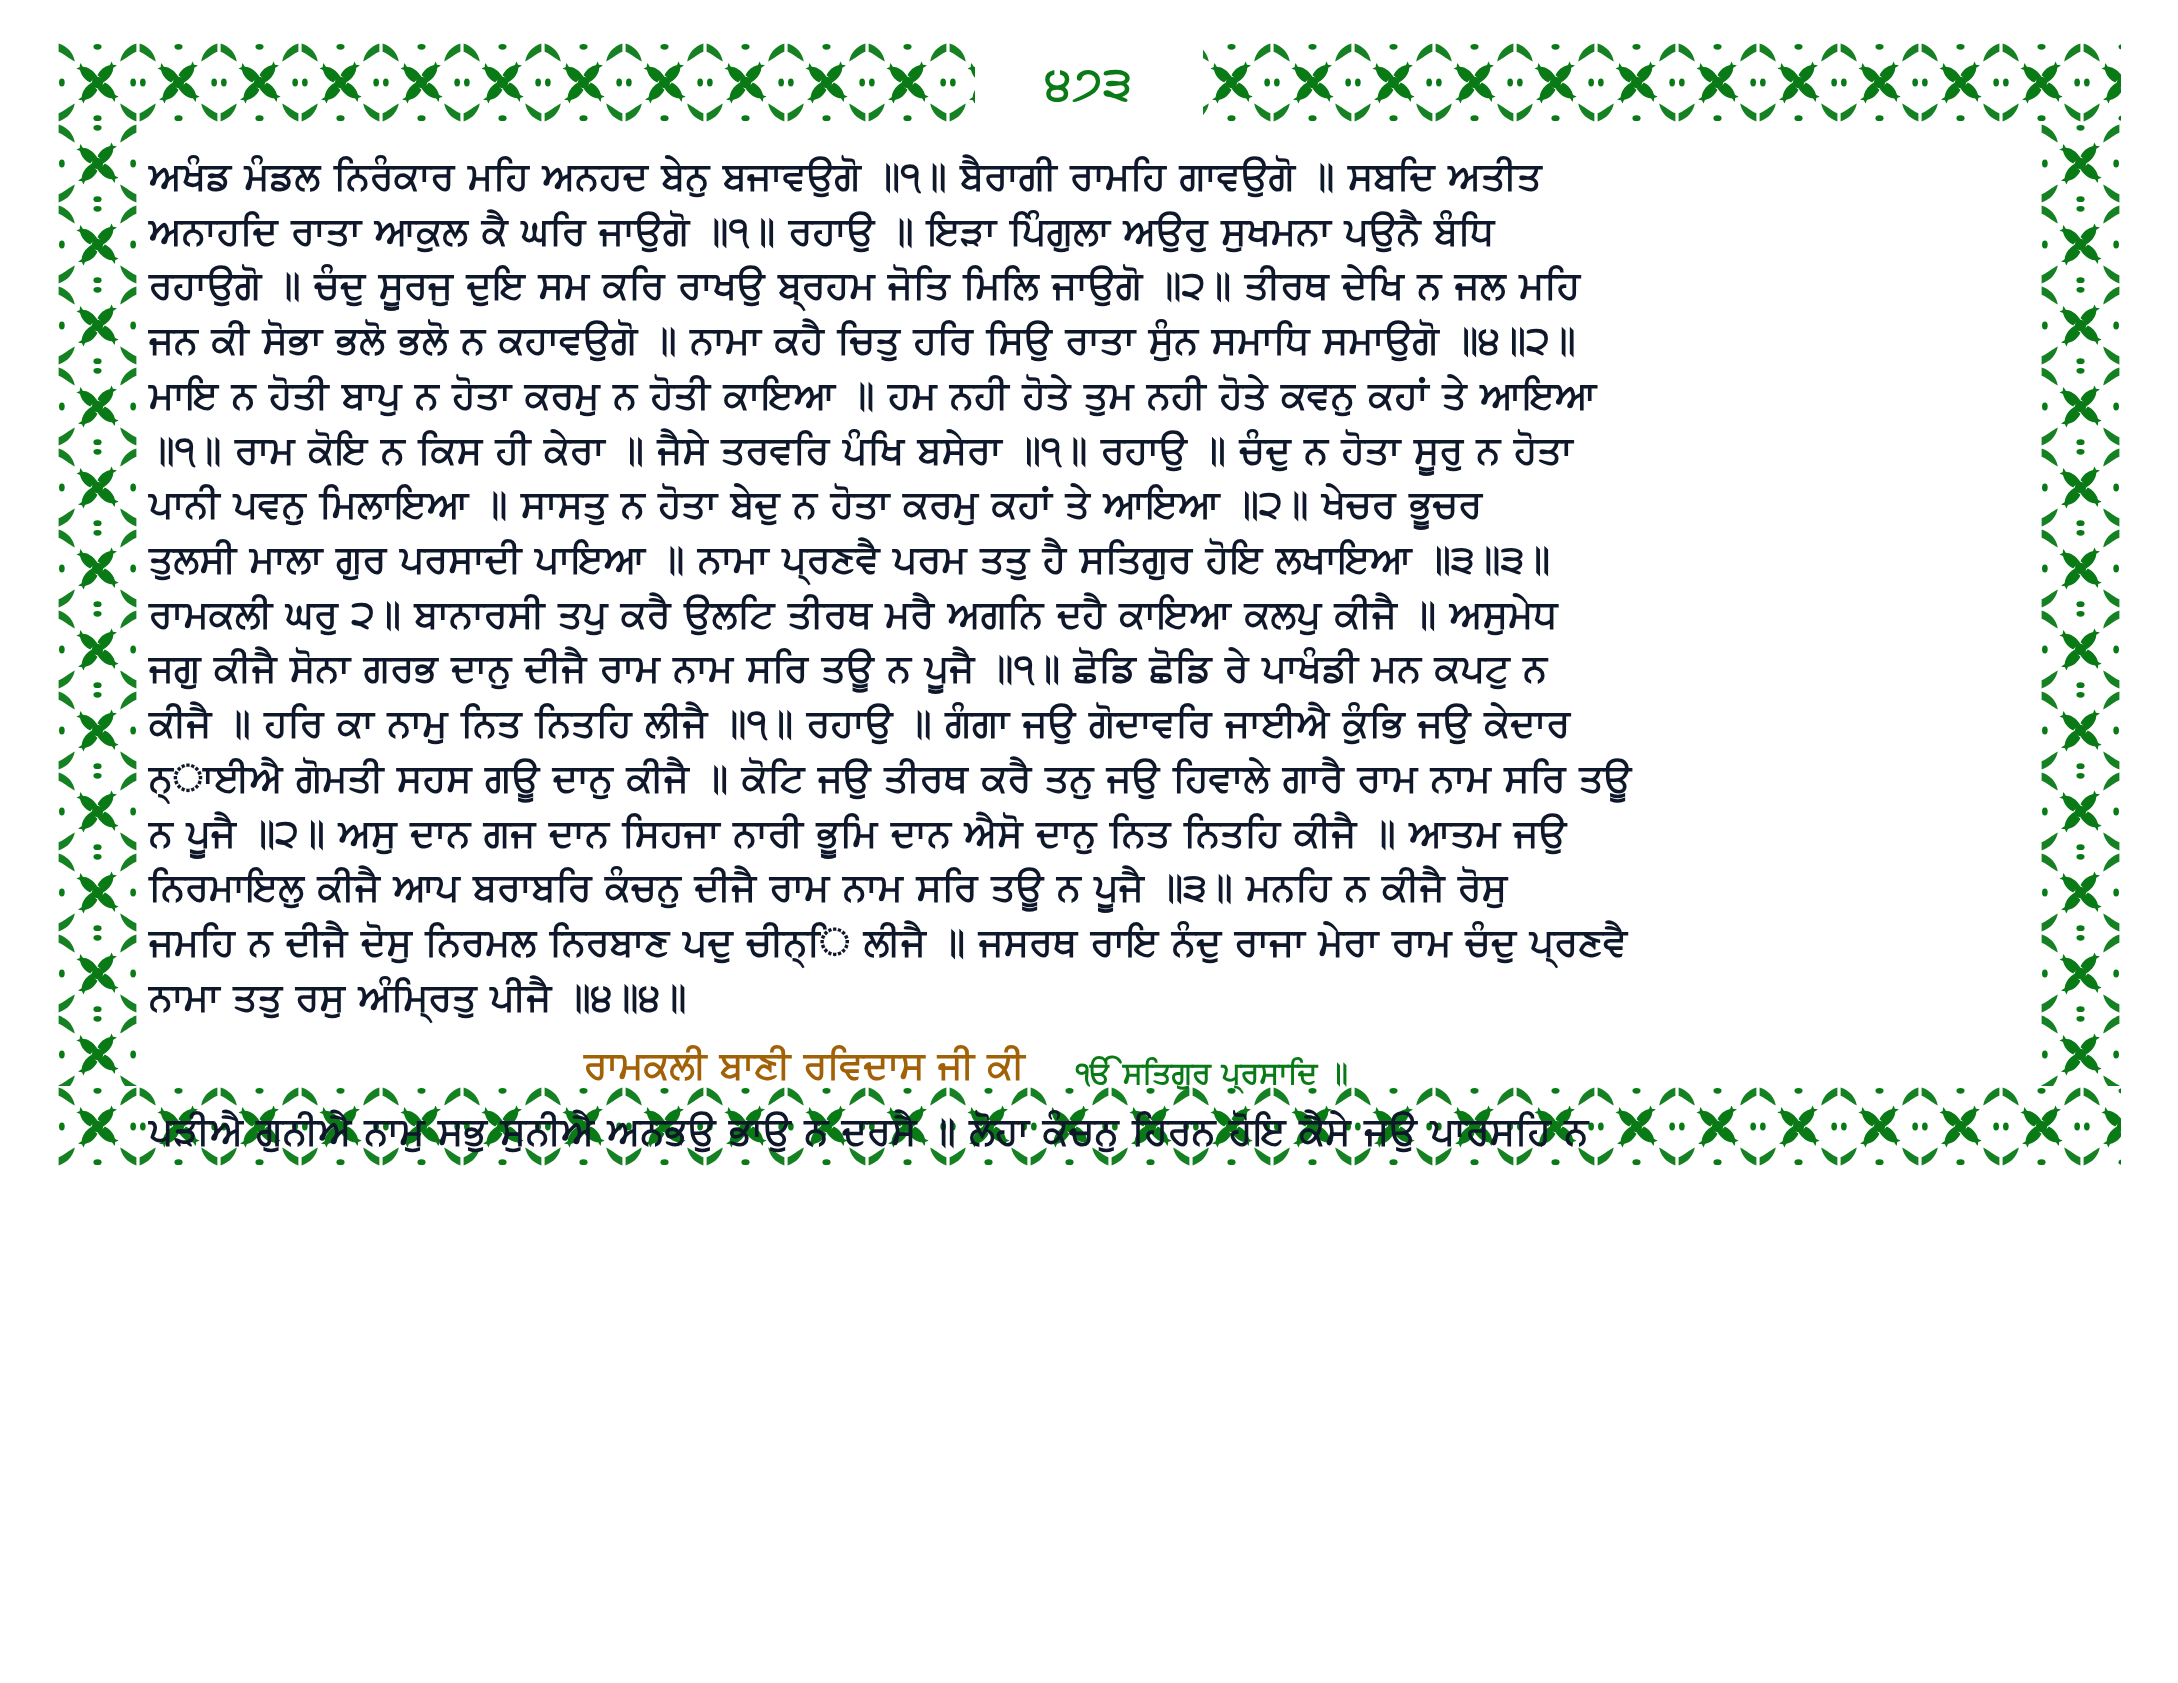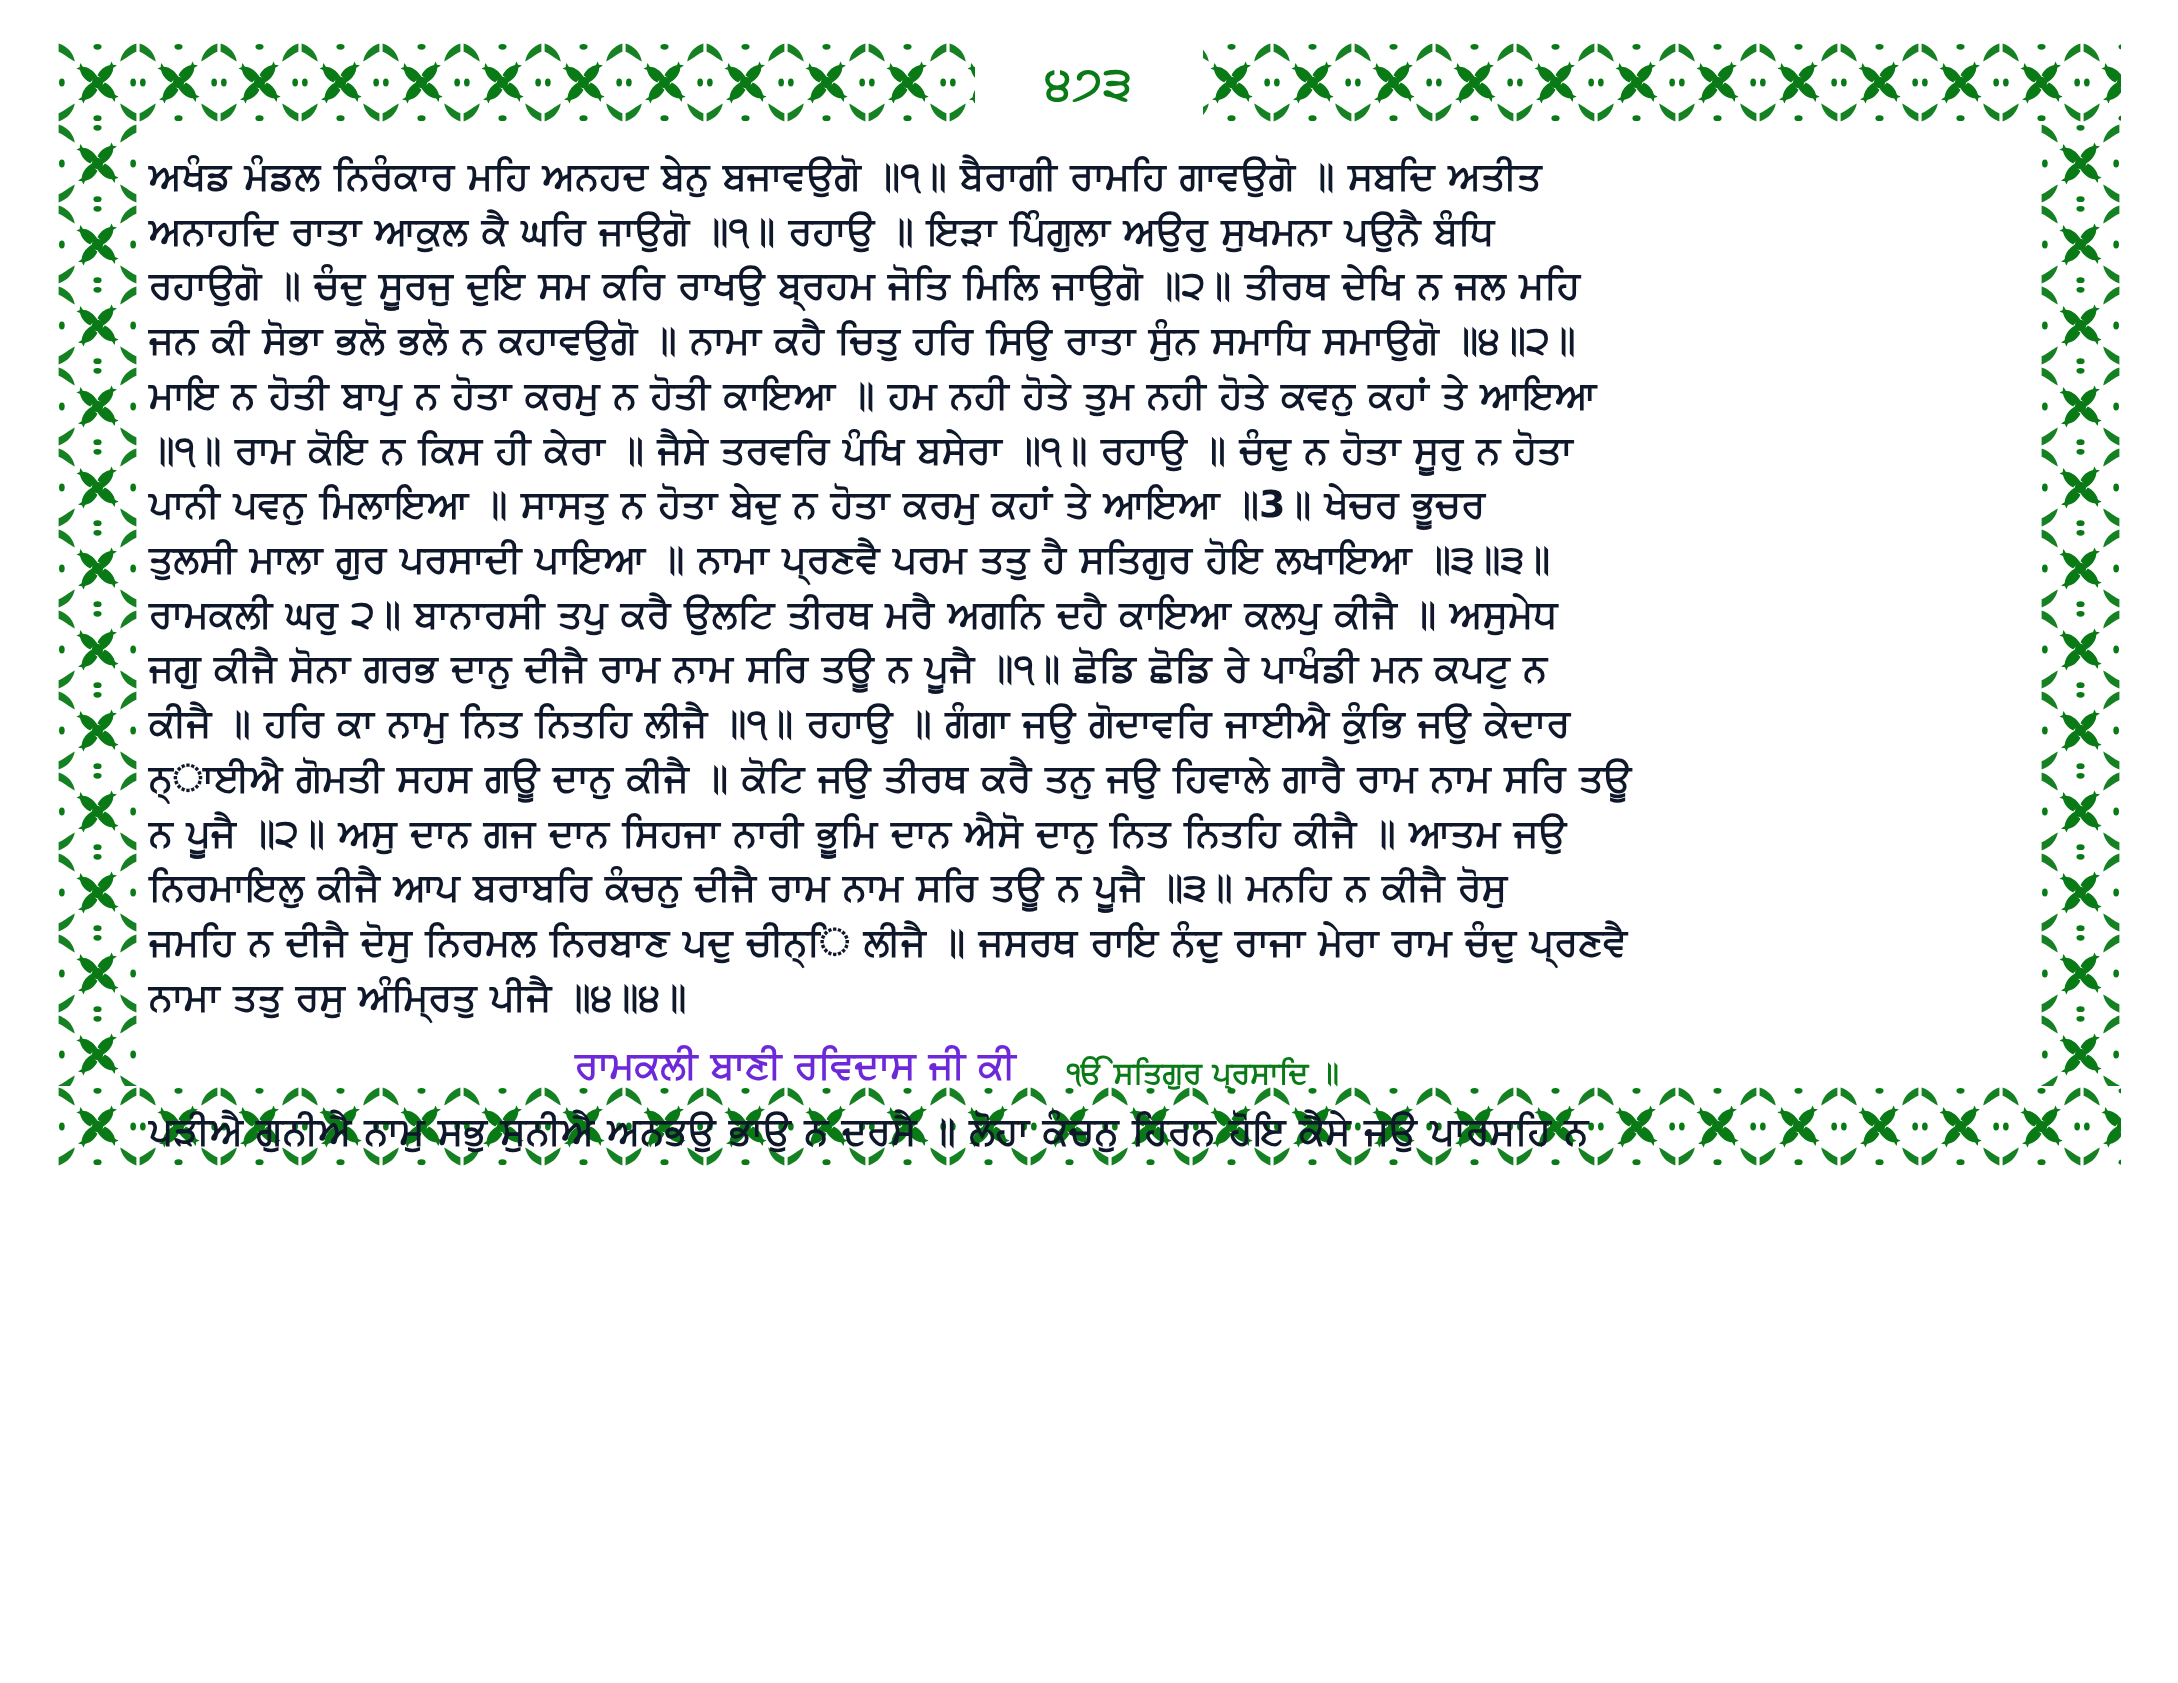--- a/index.html
+++ b/index.html
@@ -99,26 +99,27 @@
     white-space: nowrap;
     font-family: "DejaVu Sans", "Liberation Sans", sans-serif;
   }
   .heading-row {
     display: flex;
     align-items: flex-end;
     padding-left: 426px;
     margin-top: 16px;
   }
   .heading-row .title-text {
-    color: #6d28d9;
+    color: #a16207;
     font-size: 38px;
     font-weight: bold;
     line-height: 1.3;
     font-family: "DejaVu Sans", "Liberation Sans", sans-serif;
     white-space: nowrap;
+    margin-left: 9px;
   }
   .heading-row .mool-mantar {
     color: #0a7a17;
     font-size: 30px;
     font-weight: bold;
     line-height: 1.3;
     margin-left: 51px;
     white-space: nowrap;
     font-family: "DejaVu Sans", "Liberation Sans", sans-serif;
   }
@@ -2615,21 +2616,21 @@
     <span class="page-number">੪੭੩</span>
   </div>
 
   <div class="content">
     <div class="verse-line">ਅਖੰਡ ਮੰਡਲ ਨਿਰੰਕਾਰ ਮਹਿ ਅਨਹਦ ਬੇਨੁ ਬਜਾਵਉਗੋ ॥੧॥ ਬੈਰਾਗੀ ਰਾਮਹਿ ਗਾਵਉਗੋ ॥ ਸਬਦਿ ਅਤੀਤ</div>
     <div class="verse-line">ਅਨਾਹਦਿ ਰਾਤਾ ਆਕੁਲ ਕੈ ਘਰਿ ਜਾਉਗੋ ॥੧॥ ਰਹਾਉ ॥ ਇੜਾ ਪਿੰਗੁਲਾ ਅਉਰੁ ਸੁਖਮਨਾ ਪਉਨੈ ਬੰਧਿ</div>
     <div class="verse-line">ਰਹਾਉਗੋ ॥ ਚੰਦੁ ਸੂਰਜੁ ਦੁਇ ਸਮ ਕਰਿ ਰਾਖਉ ਬ੍ਰਹਮ ਜੋਤਿ ਮਿਲਿ ਜਾਉਗੋ ॥੨॥ ਤੀਰਥ ਦੇਖਿ ਨ ਜਲ ਮਹਿ</div>
     <div class="verse-line">ਜਨ ਕੀ ਸੋਭਾ ਭਲੋ ਭਲੋ ਨ ਕਹਾਵਉਗੋ ॥ ਨਾਮਾ ਕਹੈ ਚਿਤੁ ਹਰਿ ਸਿਉ ਰਾਤਾ ਸੁੰਨ ਸਮਾਧਿ ਸਮਾਉਗੋ ॥੪॥੨॥</div>
     <div class="verse-line">ਮਾਇ ਨ ਹੋਤੀ ਬਾਪੁ ਨ ਹੋਤਾ ਕਰਮੁ ਨ ਹੋਤੀ ਕਾਇਆ ॥ ਹਮ ਨਹੀ ਹੋਤੇ ਤੁਮ ਨਹੀ ਹੋਤੇ ਕਵਨੁ ਕਹਾਂ ਤੇ ਆਇਆ</div>
     <div class="verse-line">॥੧॥ ਰਾਮ ਕੋਇ ਨ ਕਿਸ ਹੀ ਕੇਰਾ ॥ ਜੈਸੇ ਤਰਵਰਿ ਪੰਖਿ ਬਸੇਰਾ ॥੧॥ ਰਹਾਉ ॥ ਚੰਦੁ ਨ ਹੋਤਾ ਸੂਰੁ ਨ ਹੋਤਾ</div>
-    <div class="verse-line">ਪਾਨੀ ਪਵਨੁ ਮਿਲਾਇਆ ॥ ਸਾਸਤੁ ਨ ਹੋਤਾ ਬੇਦੁ ਨ ਹੋਤਾ ਕਰਮੁ ਕਹਾਂ ਤੇ ਆਇਆ ॥3॥ ਖੇਚਰ ਭੂਚਰ</div>
+    <div class="verse-line">ਪਾਨੀ ਪਵਨੁ ਮਿਲਾਇਆ ॥ ਸਾਸਤੁ ਨ ਹੋਤਾ ਬੇਦੁ ਨ ਹੋਤਾ ਕਰਮੁ ਕਹਾਂ ਤੇ ਆਇਆ ॥੨॥ ਖੇਚਰ ਭੂਚਰ</div>
     <div class="verse-line">ਤੁਲਸੀ ਮਾਲਾ ਗੁਰ ਪਰਸਾਦੀ ਪਾਇਆ ॥ ਨਾਮਾ ਪ੍ਰਣਵੈ ਪਰਮ ਤਤੁ ਹੈ ਸਤਿਗੁਰ ਹੋਇ ਲਖਾਇਆ ॥੩॥੩॥</div>
     <div class="verse-line">ਰਾਮਕਲੀ ਘਰੁ ੨॥ ਬਾਨਾਰਸੀ ਤਪੁ ਕਰੈ ਉਲਟਿ ਤੀਰਥ ਮਰੈ ਅਗਨਿ ਦਹੈ ਕਾਇਆ ਕਲਪੁ ਕੀਜੈ ॥ ਅਸੁਮੇਧ</div>
     <div class="verse-line">ਜਗੁ ਕੀਜੈ ਸੋਨਾ ਗਰਭ ਦਾਨੁ ਦੀਜੈ ਰਾਮ ਨਾਮ ਸਰਿ ਤਊ ਨ ਪੂਜੈ ॥੧॥ ਛੋਡਿ ਛੋਡਿ ਰੇ ਪਾਖੰਡੀ ਮਨ ਕਪਟੁ ਨ</div>
     <div class="verse-line">ਕੀਜੈ ॥ ਹਰਿ ਕਾ ਨਾਮੁ ਨਿਤ ਨਿਤਹਿ ਲੀਜੈ ॥੧॥ ਰਹਾਉ ॥ ਗੰਗਾ ਜਉ ਗੋਦਾਵਰਿ ਜਾਈਐ ਕੁੰਭਿ ਜਉ ਕੇਦਾਰ</div>
     <div class="verse-line">ਨ੍ਾਈਐ ਗੋਮਤੀ ਸਹਸ ਗਊ ਦਾਨੁ ਕੀਜੈ ॥ ਕੋਟਿ ਜਉ ਤੀਰਥ ਕਰੈ ਤਨੁ ਜਉ ਹਿਵਾਲੇ ਗਾਰੈ ਰਾਮ ਨਾਮ ਸਰਿ ਤਊ</div>
     <div class="verse-line">ਨ ਪੂਜੈ ॥੨॥ ਅਸੁ ਦਾਨ ਗਜ ਦਾਨ ਸਿਹਜਾ ਨਾਰੀ ਭੂਮਿ ਦਾਨ ਐਸੋ ਦਾਨੁ ਨਿਤ ਨਿਤਹਿ ਕੀਜੈ ॥ ਆਤਮ ਜਉ</div>
     <div class="verse-line">ਨਿਰਮਾਇਲੁ ਕੀਜੈ ਆਪ ਬਰਾਬਰਿ ਕੰਚਨੁ ਦੀਜੈ ਰਾਮ ਨਾਮ ਸਰਿ ਤਊ ਨ ਪੂਜੈ ॥੩॥ ਮਨਹਿ ਨ ਕੀਜੈ ਰੋਸੁ</div>
     <div class="verse-line">ਜਮਹਿ ਨ ਦੀਜੈ ਦੋਸੁ ਨਿਰਮਲ ਨਿਰਬਾਣ ਪਦੁ ਚੀਨ੍ਿ ਲੀਜੈ ॥ ਜਸਰਥ ਰਾਇ ਨੰਦੁ ਰਾਜਾ ਮੇਰਾ ਰਾਮ ਚੰਦੁ ਪ੍ਰਣਵੈ</div>
     <div class="verse-line">ਨਾਮਾ ਤਤੁ ਰਸੁ ਅੰਮ੍ਰਿਤੁ ਪੀਜੈ ॥੪॥੪॥</div>
 

